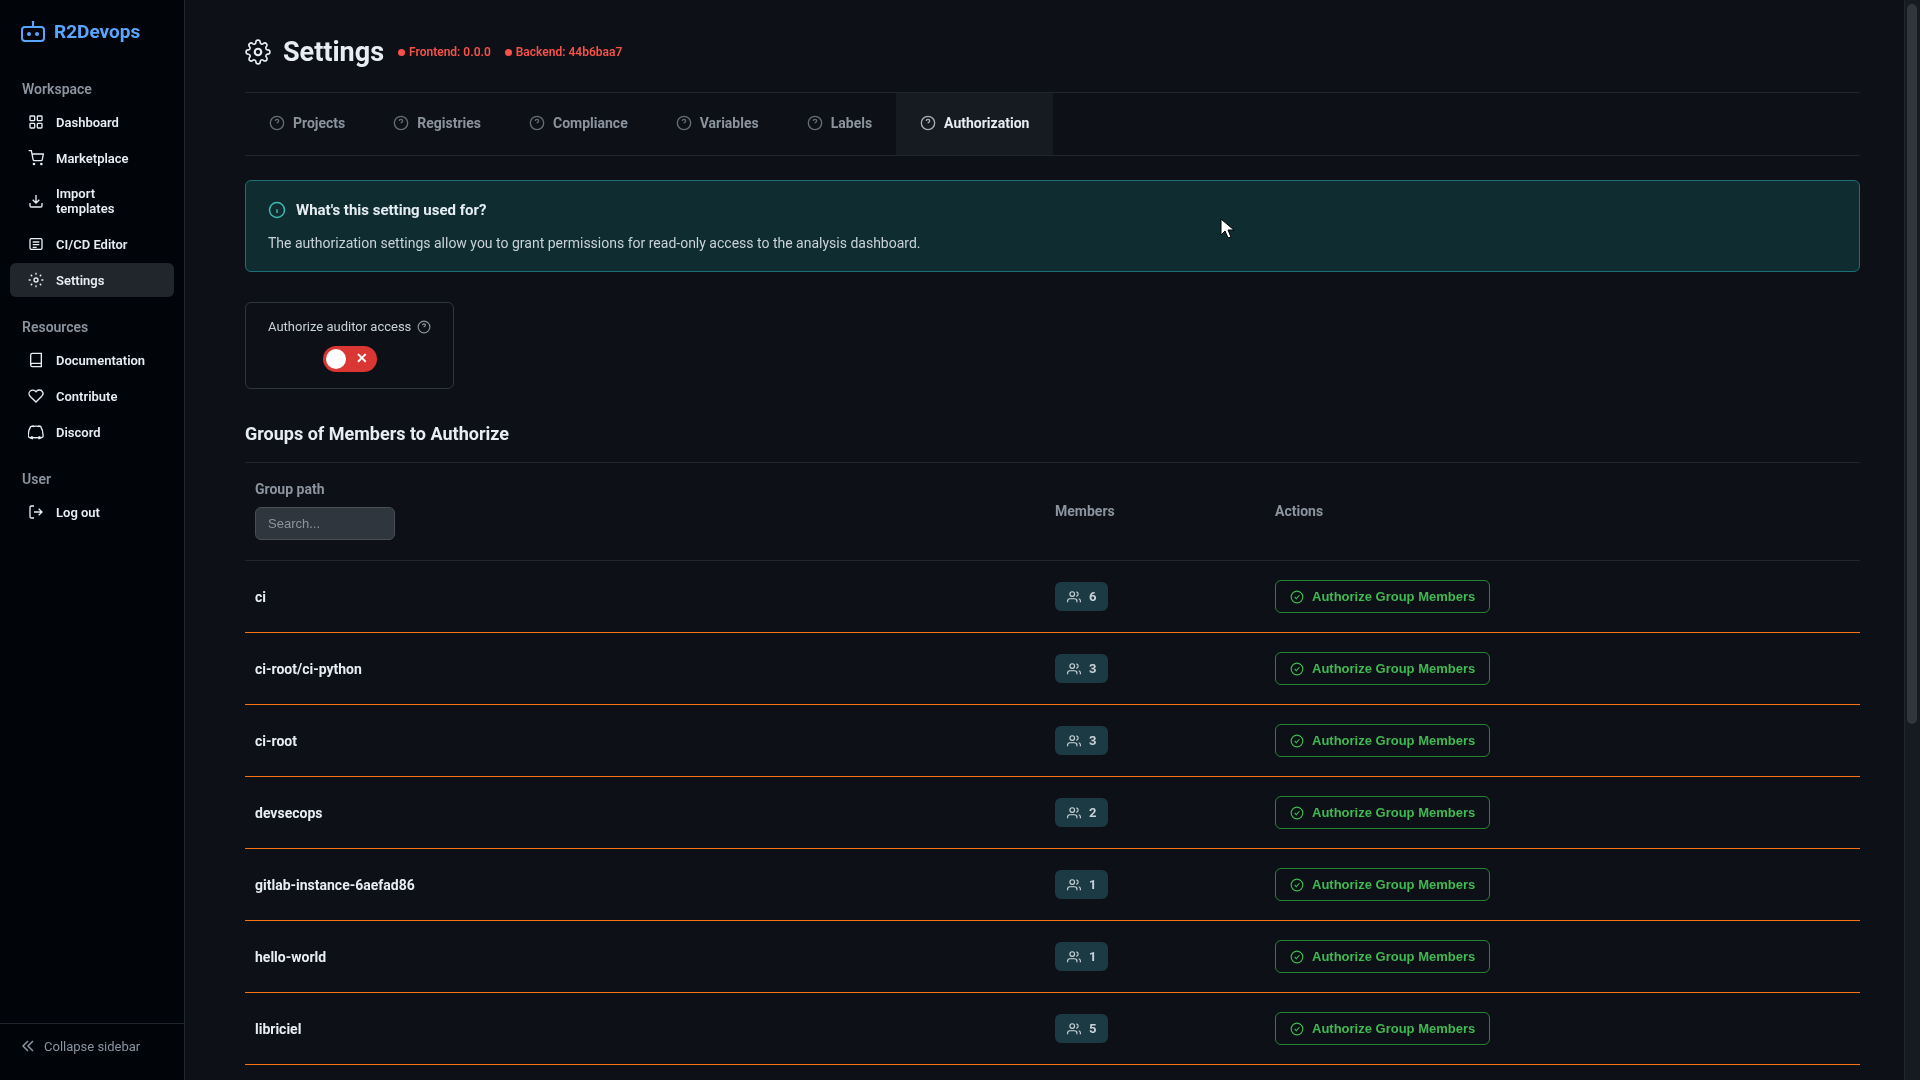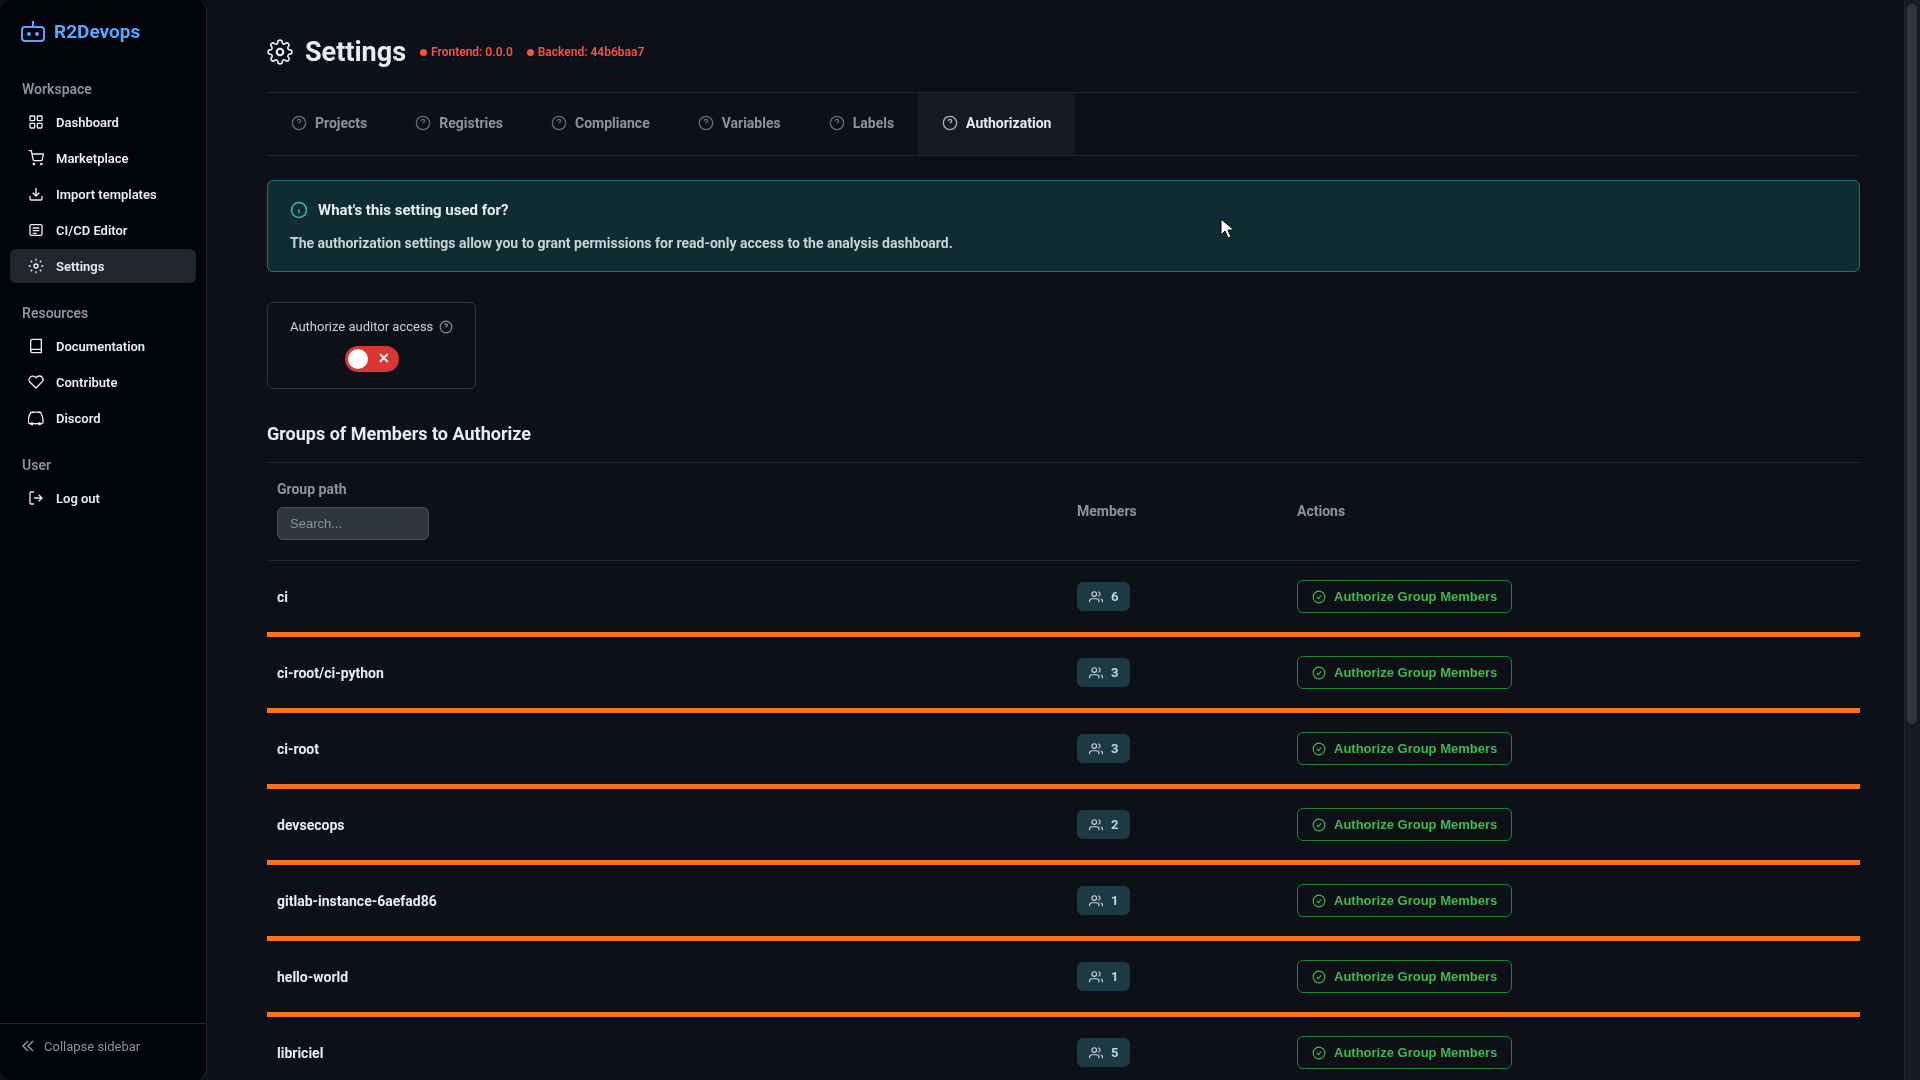--- a/index.html
+++ b/index.html
@@ -7,27 +7,26 @@
   font-family: -apple-system, BlinkMacSystemFont, "Segoe UI", Roboto, sans-serif;
   background: #0d1117;
   color: #e6edf3;
   width: 1920px;
   height: 1080px;
   overflow: hidden;
   position: relative;
   display: flex;
 }
 .sidebar {
-  width: 207px;
+  width: 185px;
   background: #010409;
   border-right: 1px solid #21262d;
   display: flex;
   flex-direction: column;
   padding: 12px 0;
-  border-radius: 11px;
 }
 .logo-area {
   display: flex;
   align-items: center;
   gap: 8px;
   padding: 8px 20px 18px 20px;
   color: #58a6ff;
   font-weight: 700;
   font-size: 19px;
 }
@@ -130,21 +129,21 @@
   padding: 20px 22px;
 }
 .info-title {
   display: flex;
   align-items: center;
   gap: 10px;
   font-size: 15px;
   font-weight: 700;
   margin-bottom: 16px;
 }
-.info-body { font-size: 14px; color: #c9d1d9; font-weight: bold; }
+.info-body { font-size: 14px; color: #c9d1d9; }
 .authorize-box {
   margin-top: 30px;
   border: 1px solid #30363d;
   border-radius: 6px;
   padding: 16px 22px;
   display: inline-flex;
   flex-direction: column;
   align-items: center;
   gap: 12px;
 }
@@ -194,35 +193,35 @@
   align-items: start;
   border-bottom: 1px solid #21262d;
 }
 .th {
   font-size: 14px;
   font-weight: 700;
   color: #8b949e;
 }
 .search-input {
   margin-top: 10px;
-  width: 152px;
+  width: 140px;
   background: #30363d;
   border: 1px solid #484f58;
   border-radius: 6px;
   padding: 8px 12px;
   font-size: 13px;
   color: #e6edf3;
 }
 .search-input::placeholder { color: #8b949e; }
 .table-row {
   display: grid;
   grid-template-columns: 800px 220px 1fr;
   align-items: center;
   padding: 19px 10px;
-  border-bottom: 5px solid #f97316;
+  border-bottom: 1px solid #f97316;
 }
 .cell-path { font-size: 14px; font-weight: 700; }
 .badge-members {
   display: inline-flex;
   align-items: center;
   gap: 8px;
   background: #1b3a44;
   border-radius: 6px;
   padding: 7px 12px;
   font-size: 13px;

